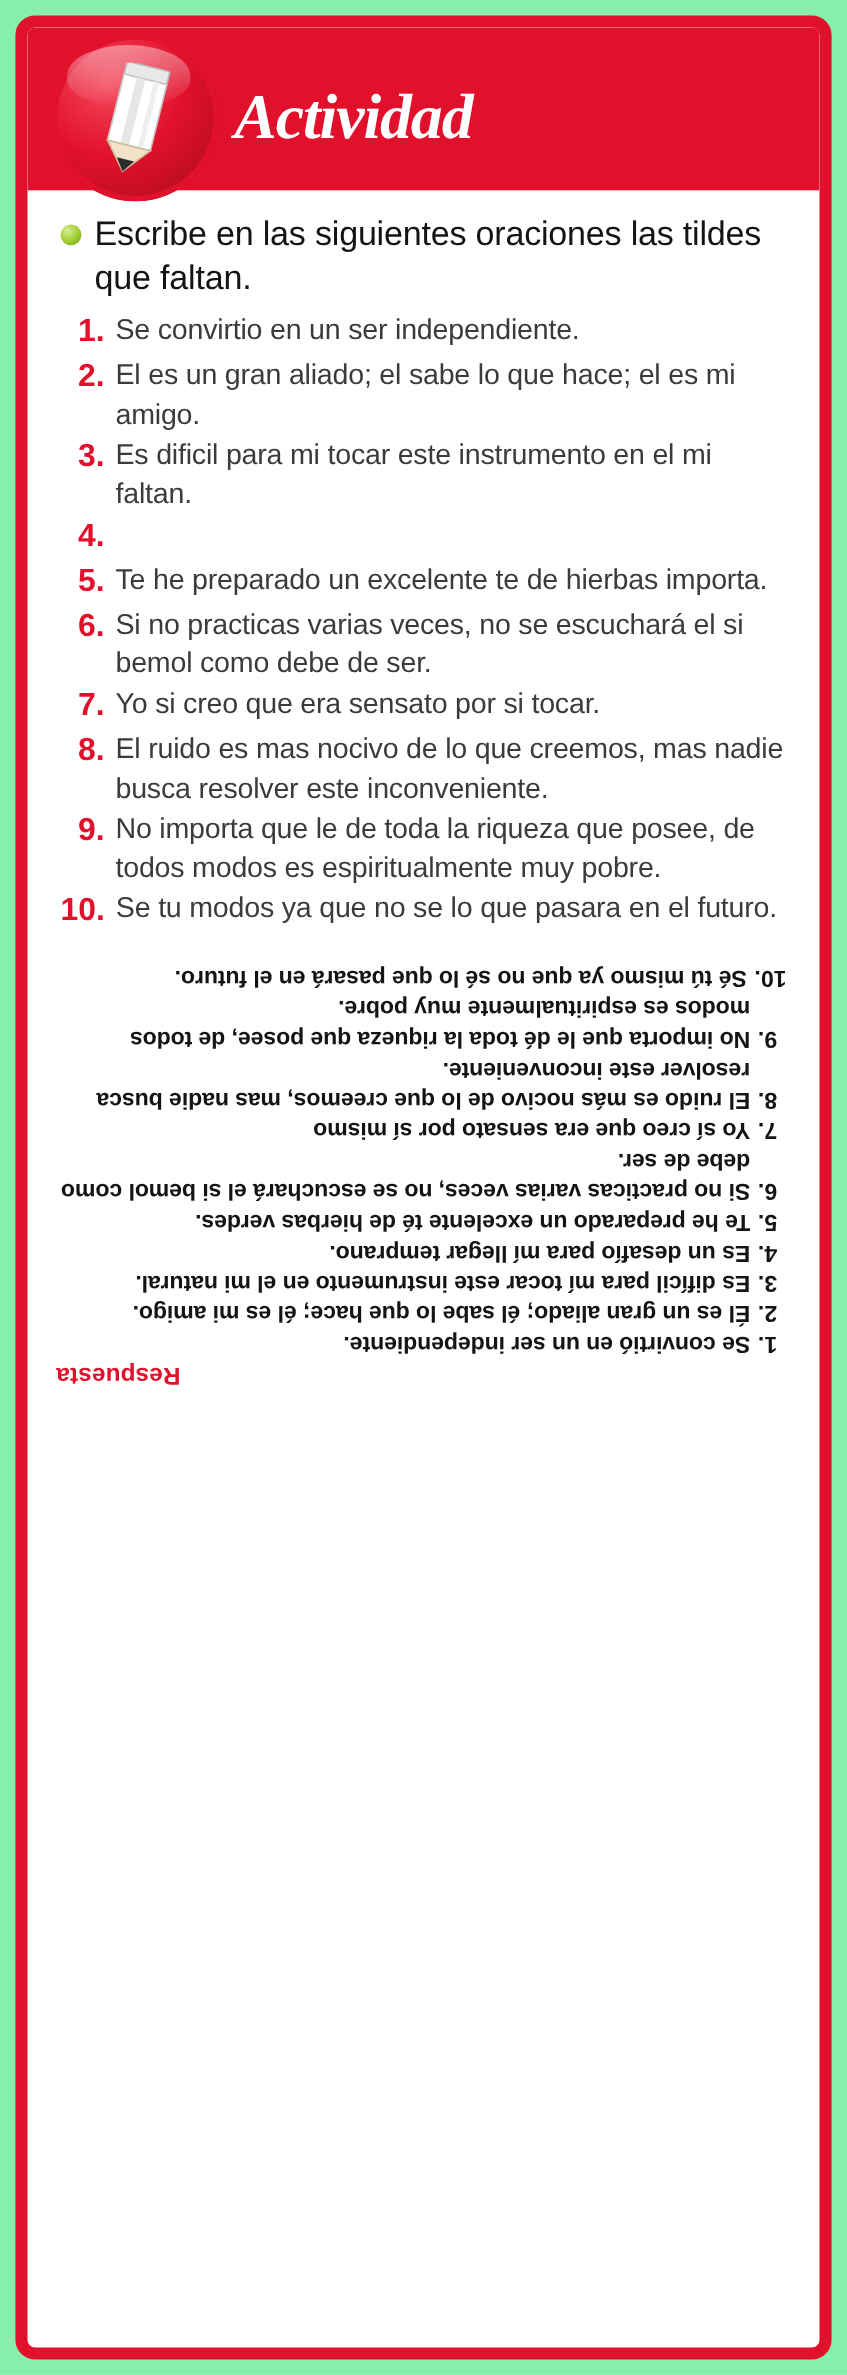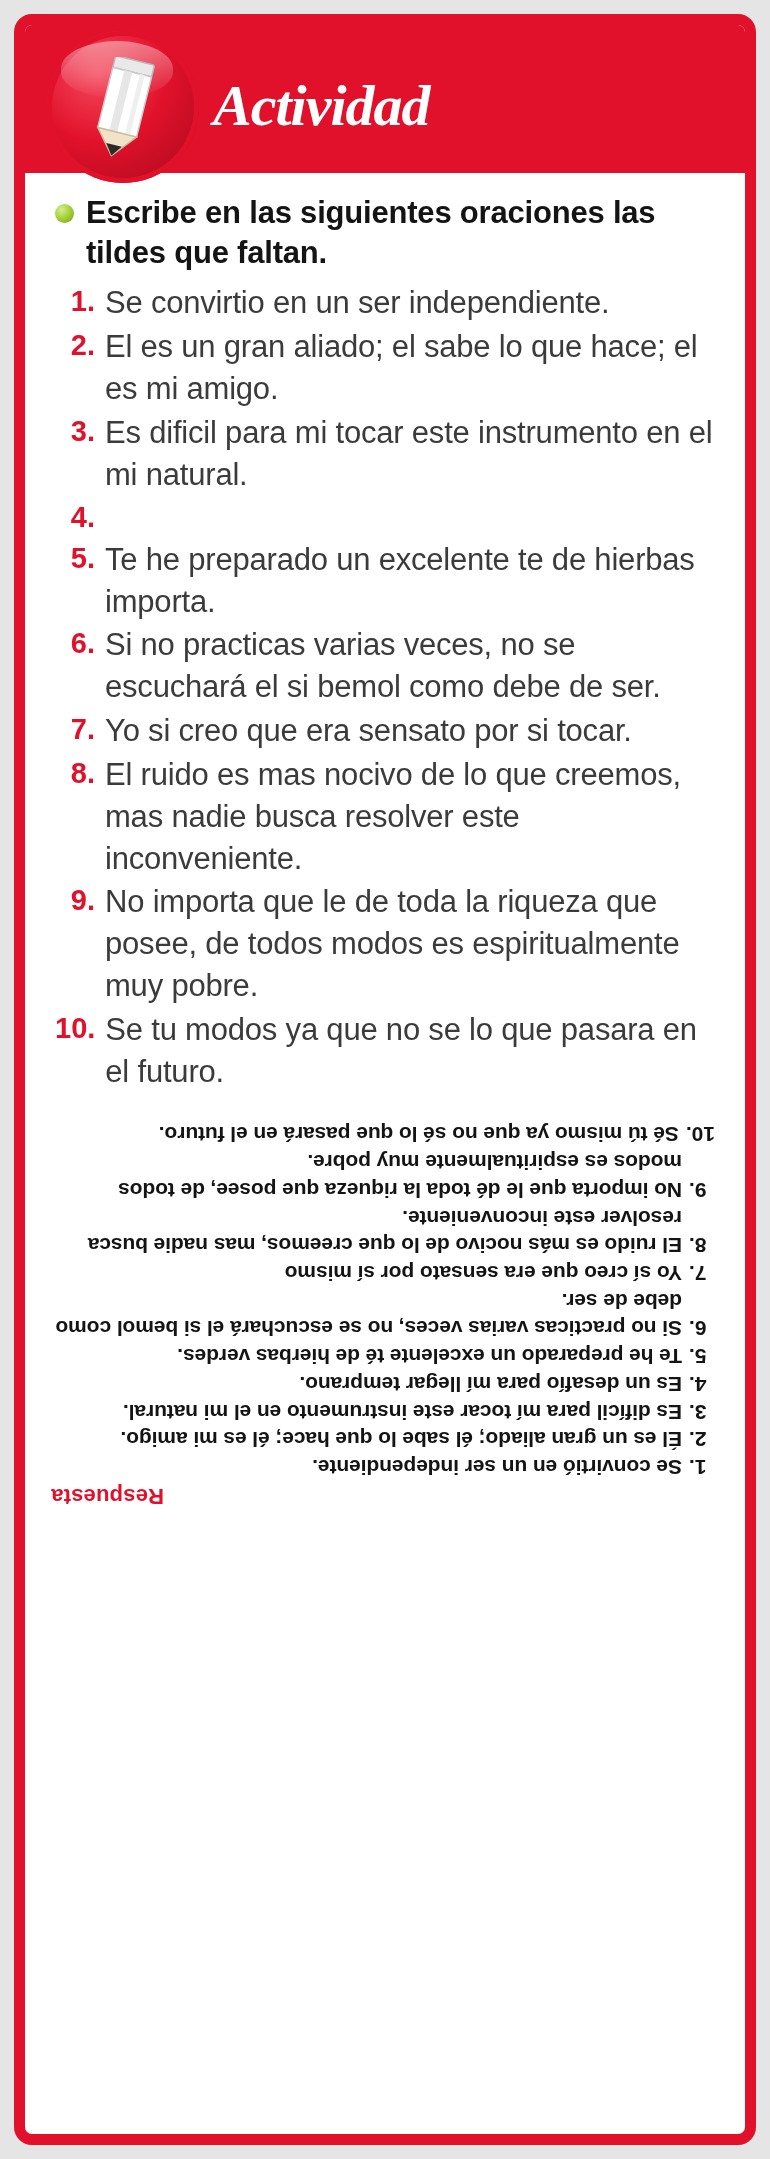--- a/index.html
+++ b/index.html
@@ -13,21 +13,21 @@
     font-family: "Liberation Sans", sans-serif;
     -webkit-font-smoothing: antialiased;
   }
 
   .page {
     position: relative;
     width: 770px;
     height: 2159px;
     box-sizing: border-box;
     padding: 14px;
-    background: #e5e5e5;
+    background: #86efac;
   }
 
   
   .frame {
     position: relative;
     box-sizing: border-box;
     width: 742px;
     height: 2131px;
     border: 11px solid #e2112b;
     border-radius: 18px;
@@ -95,21 +95,21 @@
   .bullet {
     flex: 0 0 auto;
     width: 19px;
     height: 19px;
     margin-top: 11px;
     border-radius: 50%;
     background: radial-gradient(circle at 34% 30%, #d4ef8f 0%, #9ecb2e 55%, #6f9c16 100%);
   }
   .prompt-text {
     font-size: 31px;
-    font-weight: bold;
+    font-weight: normal;
     line-height: 1.28;
     color: #141414;
     letter-spacing: -0.2px;
   }
 
   ol.items {
     list-style: none;
     margin: 0;
     padding: 0;
   }
@@ -122,21 +122,21 @@
   .num {
     flex: 0 0 auto;
     min-width: 40px;
     text-align: right;
     color: #e2112b;
     font-weight: bold;
     font-size: 29px;
     line-height: 1.35;
   }
   .item-text {
-    font-size: 31px;
+    font-size: 26px;
     line-height: 1.35;
     color: #3b3b3b;
     letter-spacing: -0.2px;
   }
 
   
   .answers {
     transform: rotate(180deg);
     padding: 6px 26px 14px 30px;
     margin-top: 6px;
@@ -213,21 +213,21 @@
         <li>
           <span class="num">1.</span>
           <span class="item-text">Se convirtio en un ser independiente.</span>
         </li>
         <li>
           <span class="num">2.</span>
           <span class="item-text">El es un gran aliado; el sabe lo que hace; el es mi amigo.</span>
         </li>
         <li>
           <span class="num">3.</span>
-          <span class="item-text">Es dificil para mi tocar este instrumento en el mi natural.</span>
+          <span class="item-text">Es dificil para mi tocar este instrumento en el mi faltan.</span>
         </li>
         <li>
           <span class="num">4.</span>
         </li>
         <li>
           <span class="num">5.</span>
           <span class="item-text">Te he preparado un excelente te de hierbas importa.</span>
         </li>
         <li>
           <span class="num">6.</span>

